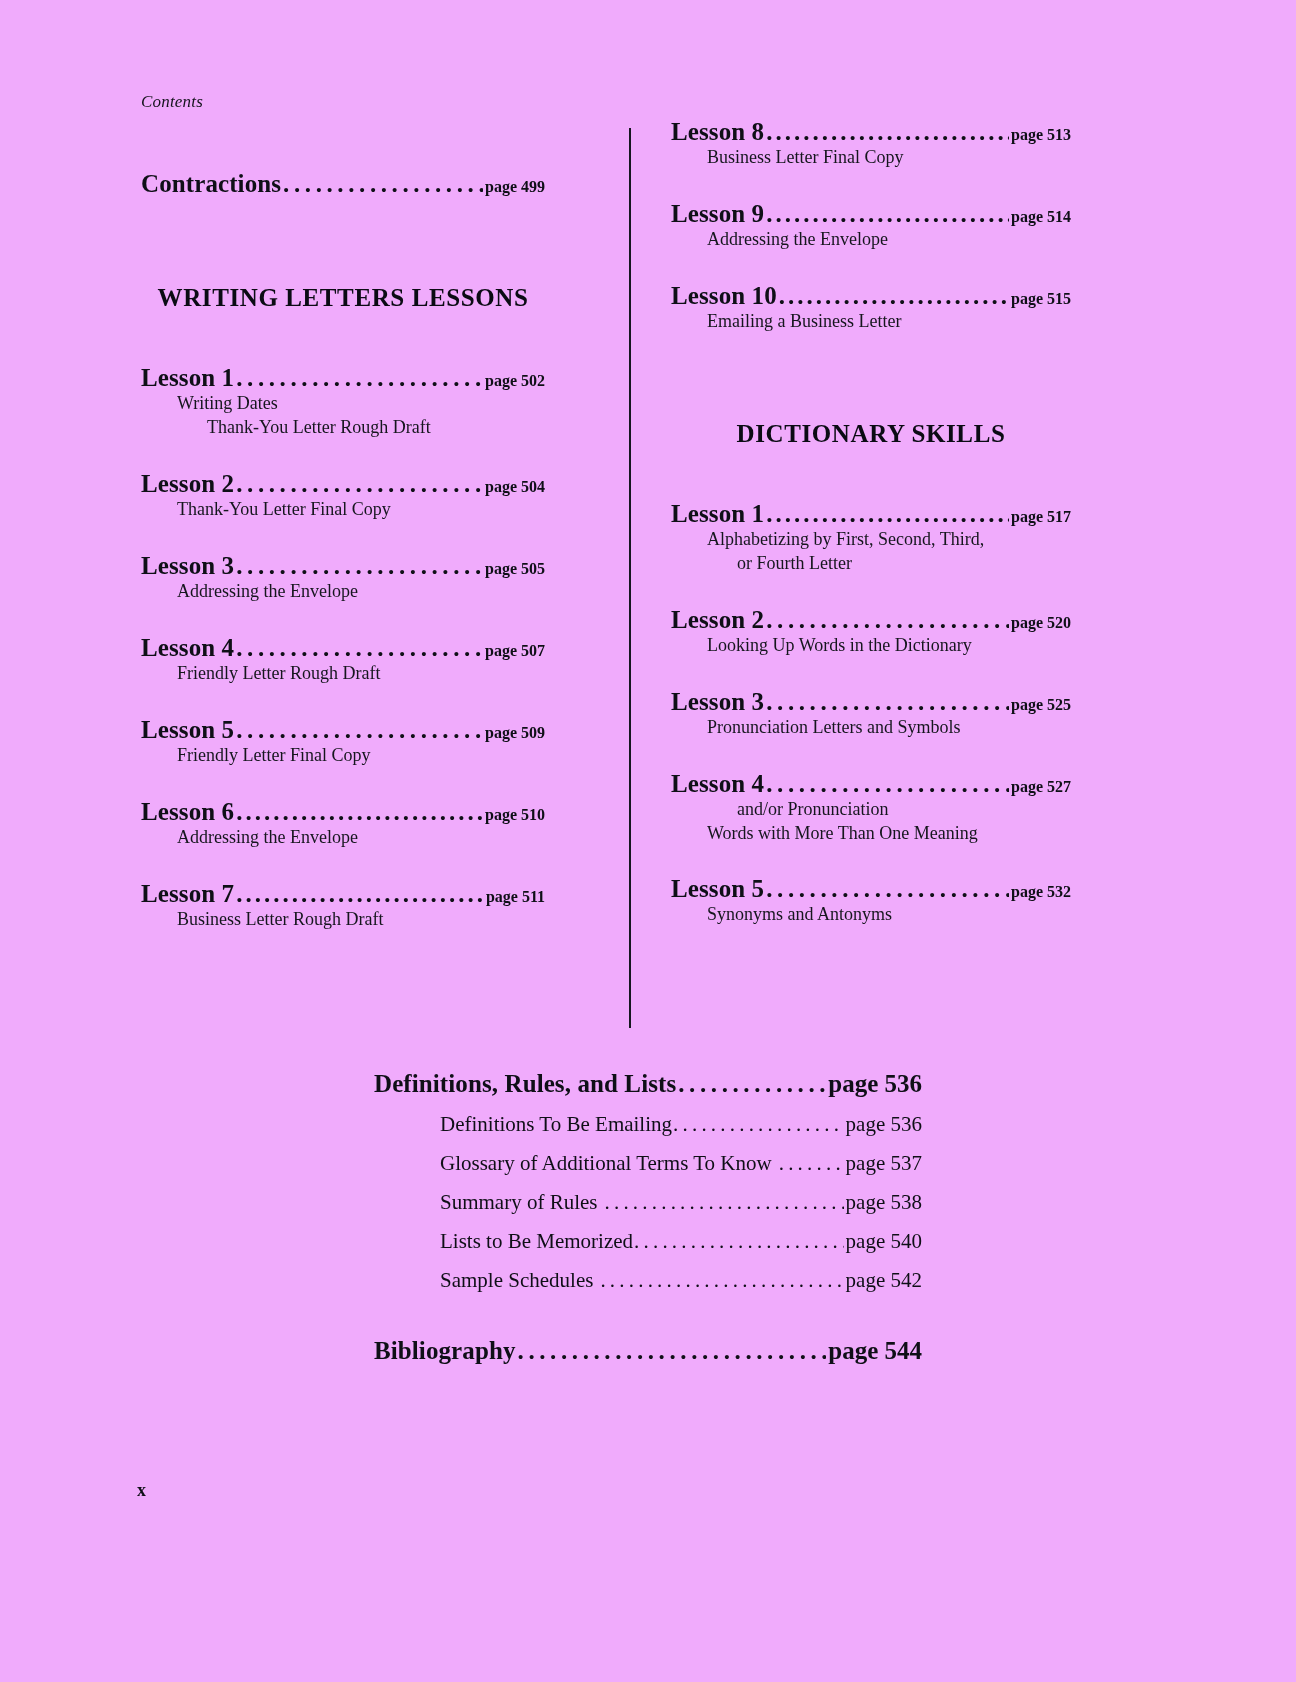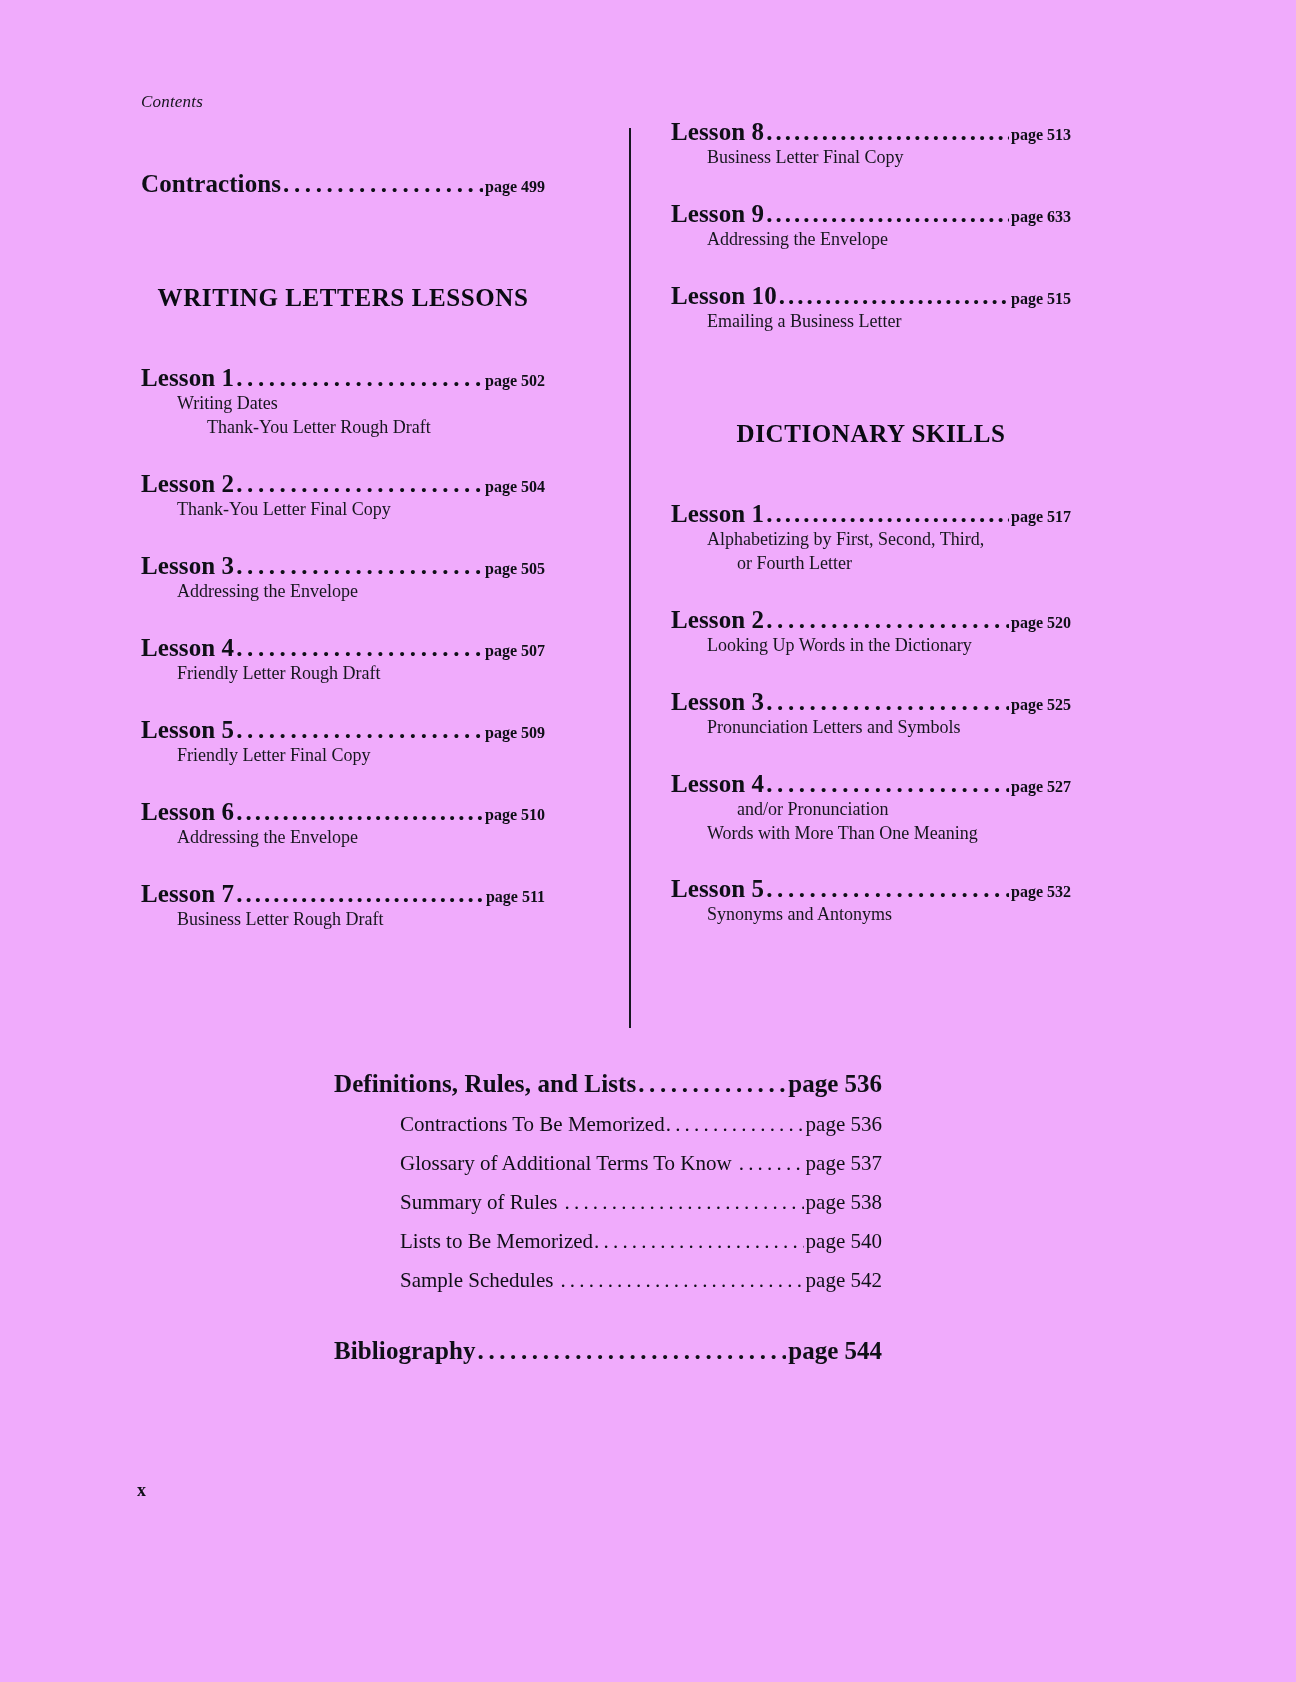--- a/index.html
+++ b/index.html
@@ -110,20 +110,21 @@
 
   .gap-entry { height: 30px; }
   .gap-section { height: 86px; }
 
   
   .bottom {
     position: absolute;
     left: 0;
     top: 1070px;
     width: 1216px;
+    padding-left: 40px;
   }
   .bottom-inner {
     margin: 0 auto;
     width: 548px;
   }
   .bottom .leader-row .lbl,
   .bottom .leader-row .dots,
   .bottom .leader-row .pg { font-size: 25px; }
 
   .subrow {
@@ -248,21 +249,21 @@
             <span class="dots">............................................................</span>
             <span class="pg">page 513</span>
           </div>
           <div class="sub">Business Letter Final Copy</div>
         </div>
         <div class="gap-entry"></div>
         <div class="entry">
           <div class="leader-row tight">
             <span class="lbl">Lesson 9</span>
             <span class="dots">............................................................</span>
-            <span class="pg">page 633</span>
+            <span class="pg">page 514</span>
           </div>
           <div class="sub">Addressing the Envelope</div>
         </div>
         <div class="gap-entry"></div>
         <div class="entry">
           <div class="leader-row tight">
             <span class="lbl">Lesson 10</span>
             <span class="dots">............................................................</span>
             <span class="pg">page 515</span>
           </div>
@@ -323,21 +324,21 @@
   <div class="divider"></div>
 
   <div class="bottom">
     <div class="bottom-inner" id="bottomInner">
         <div class="leader-row">
           <span class="lbl">Definitions, Rules, and Lists</span>
           <span class="dots">............................................................</span>
           <span class="pg">page 536</span>
         </div>
         <div class="subrow">
-          <span class="lbl">Contractions To Be Memorized</span>
+          <span class="lbl">Definitions To Be Emailing</span>
           <span class="dots">............................................................</span>
           <span class="pg">page 536</span>
         </div>
         <div class="subrow sp-dot">
           <span class="lbl">Glossary of Additional Terms To Know</span>
           <span class="dots">............................................................</span>
           <span class="pg">page 537</span>
         </div>
         <div class="subrow sp-dot">
           <span class="lbl">Summary of Rules</span>

